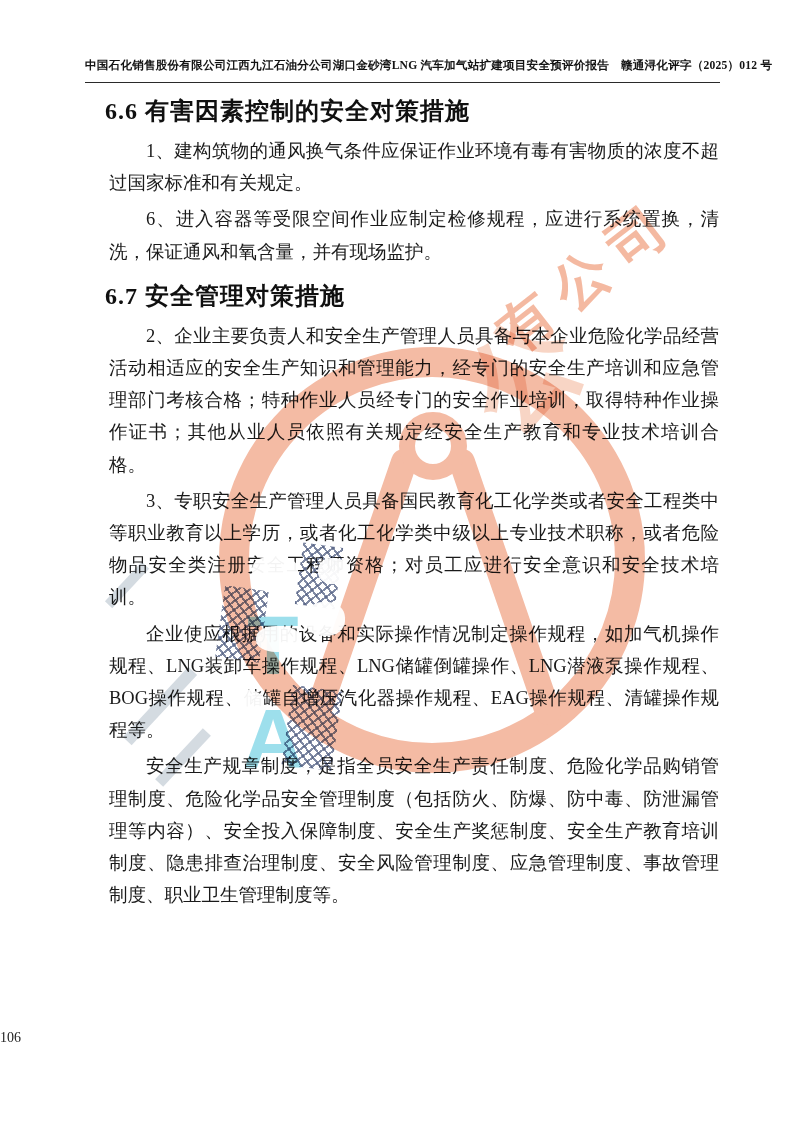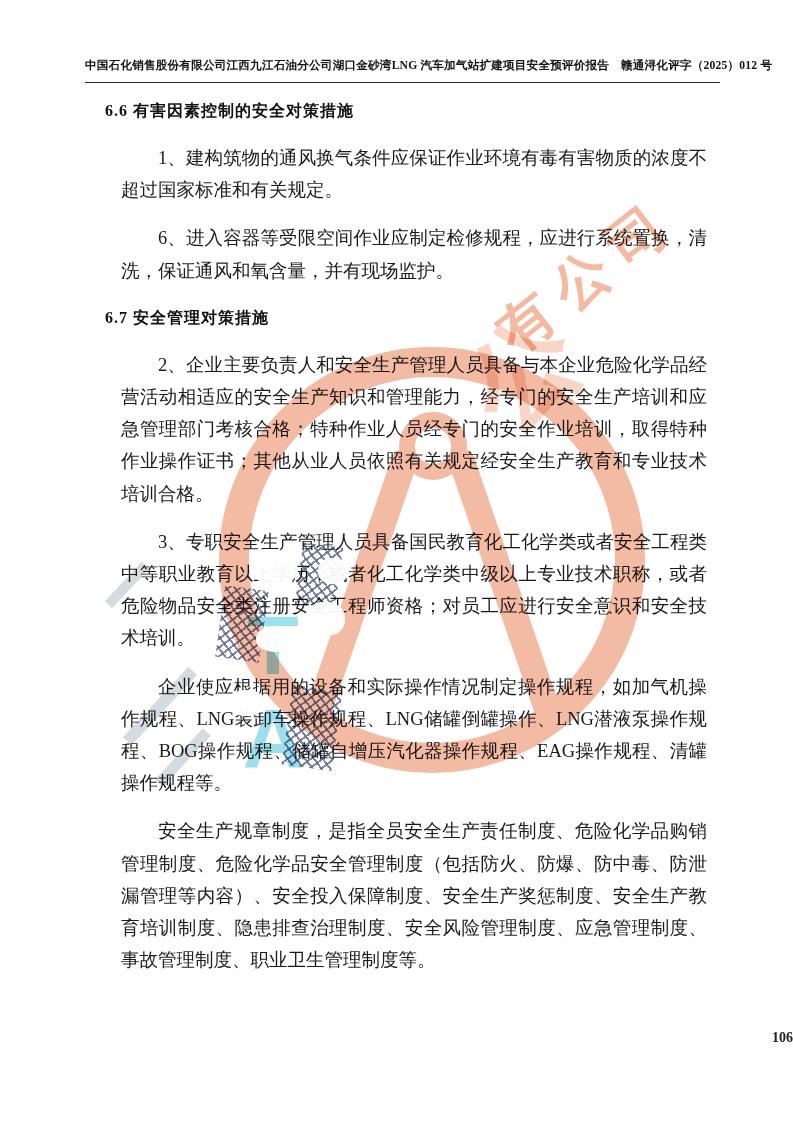--- a/index.html
+++ b/index.html
@@ -18,33 +18,33 @@
     font-size:11.6px;font-weight:bold;color:#131313;
     letter-spacing:.2px;white-space:nowrap;
     padding-bottom:9px;
     border-bottom:1.6px solid #2a2a2a;
   }
   
   .doc-main{
     position:absolute;left:105px;top:96px;width:618px;
   }
   .sec-heading{
-    font-size:16px;font-weight:bold;color:#101010;
+    font-size:24px;font-weight:bold;color:#101010;
     margin:0 0 9px 0;line-height:30px;letter-spacing:1px;
   }
   .sec-heading.second{margin-top:13px;}
   .doc-main p{
-    margin:16px;
+    margin:4px;
     font-size:18.5px;line-height:32.2px;
     text-indent:2em;text-align:justify;
     color:#1a1a1a;
   }
   .page-number{
     position:absolute;left:0;right:0;top:1030px;
-    text-align:right;font-size:14px;font-weight:bold;color:#222;
+    text-align:left;font-size:14px;font-weight:normal;color:#222;
   }
   
   .wm{position:absolute;inset:0;pointer-events:none;}
   .wm .blend{mix-blend-mode:multiply;}
   .wm-ring{position:absolute;left:0;top:0;}
   .wm-frag{
     position:absolute;
     font-family:"Liberation Serif","DejaVu Serif",serif;
     font-weight:bold;
   }

